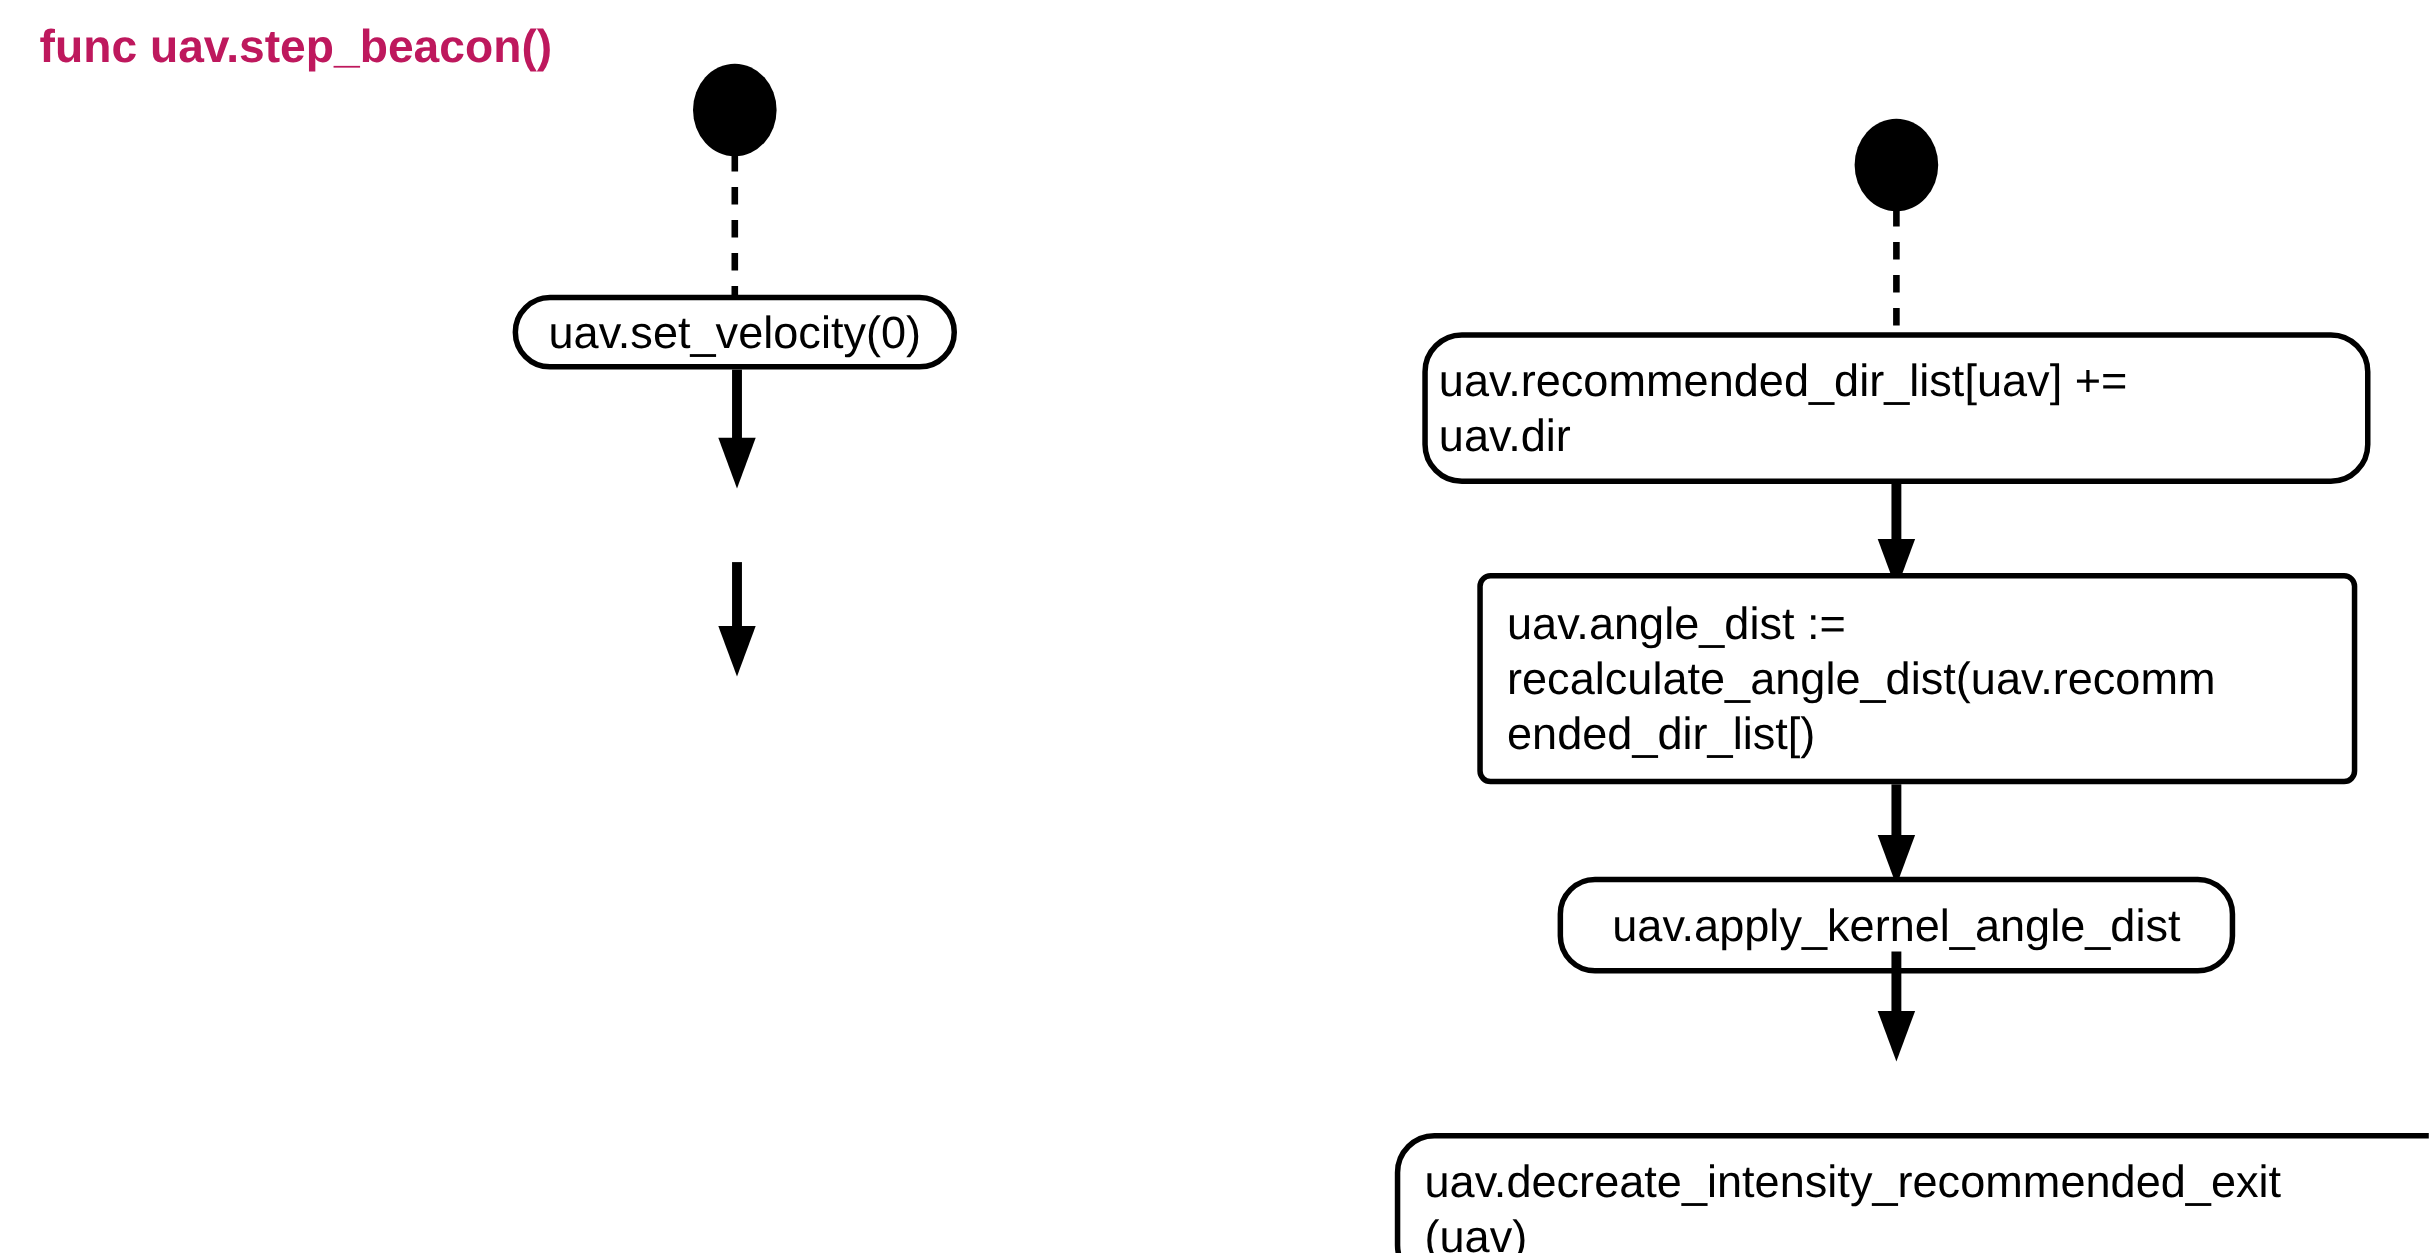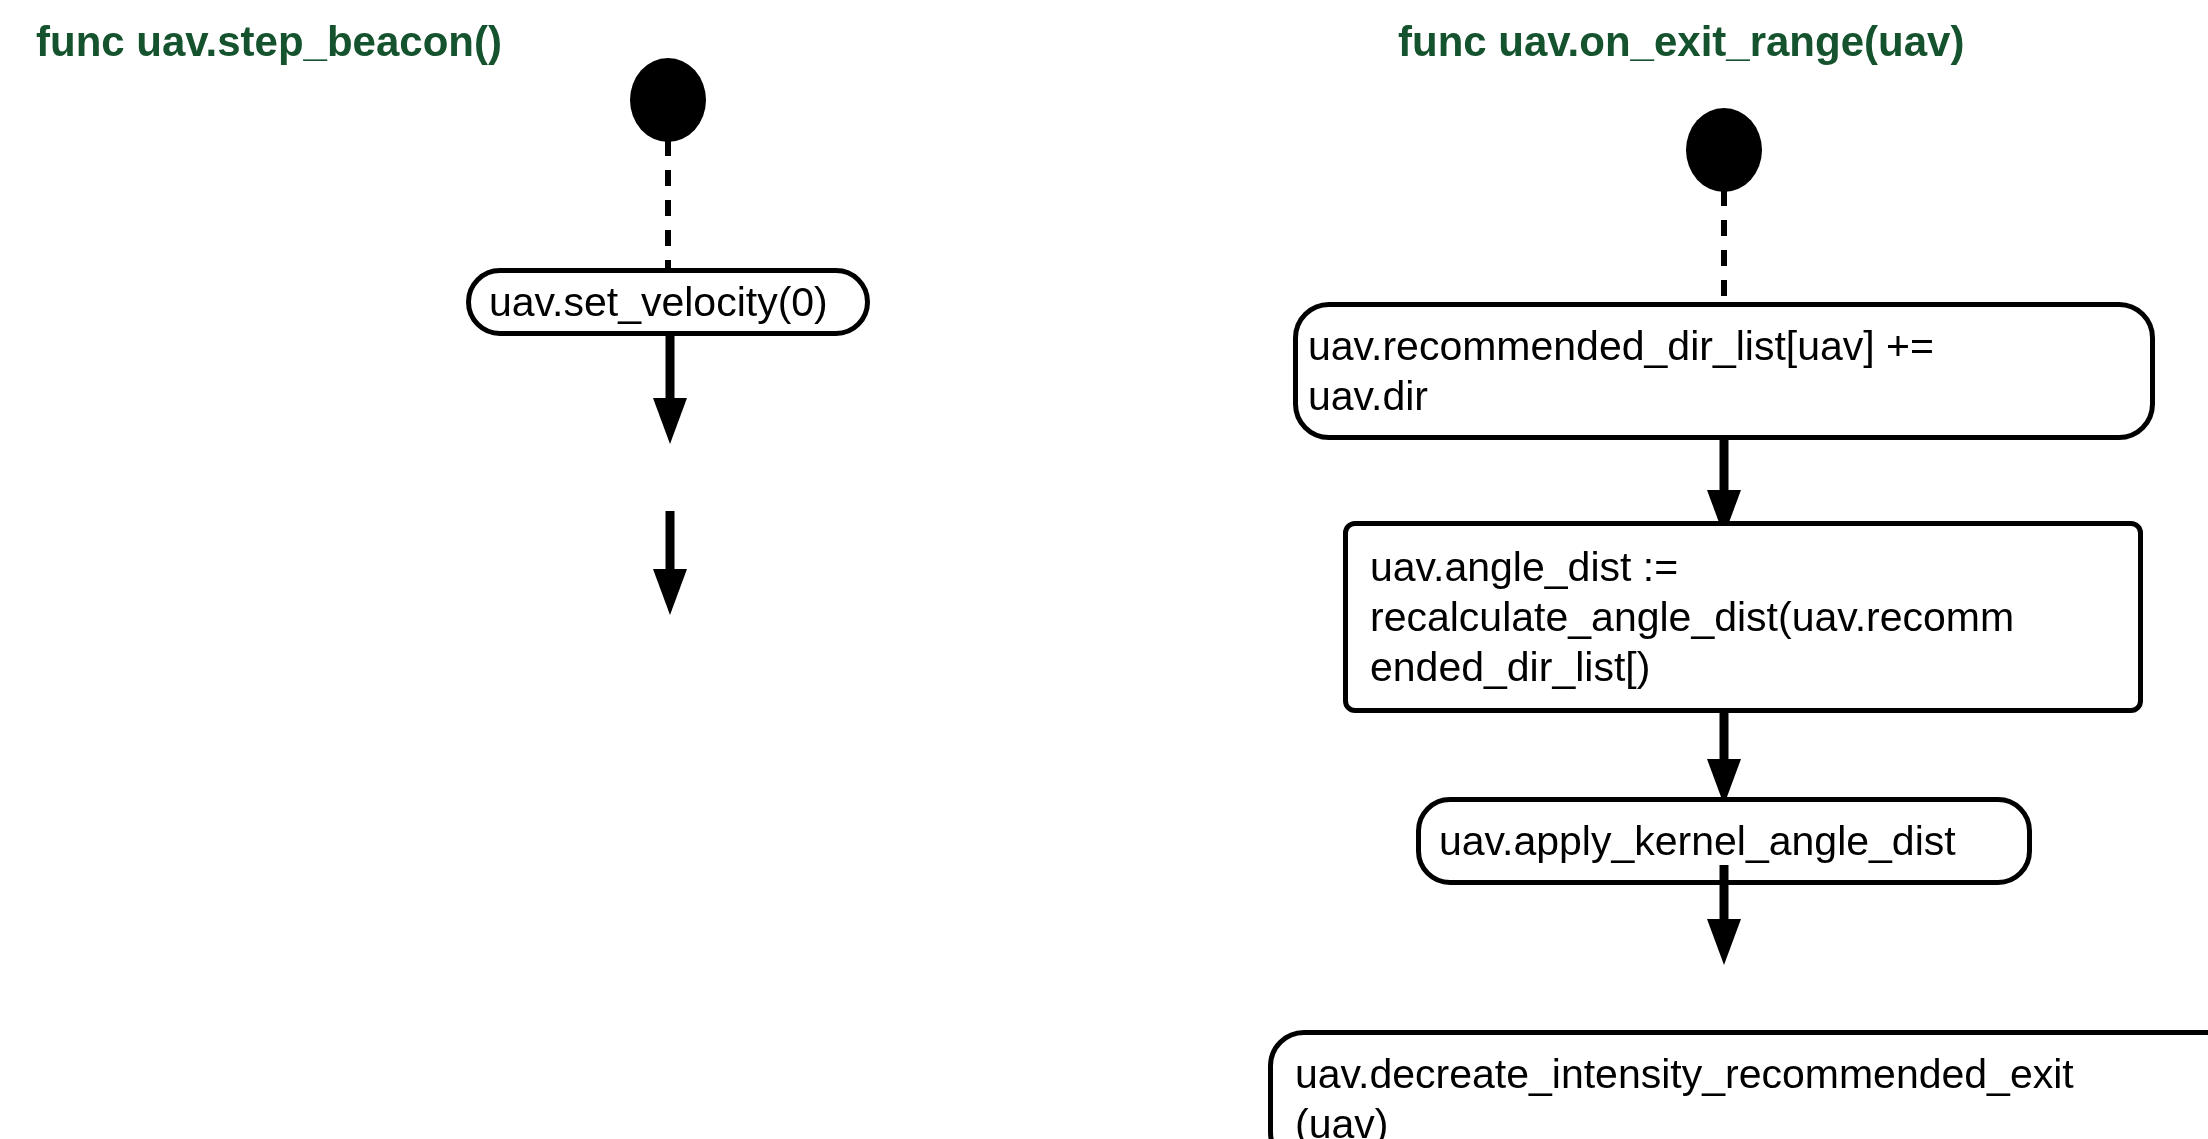--- a/index.html
+++ b/index.html
@@ -19,41 +19,41 @@
     width: 2208px;
     height: 1139px;
     background: #ffffff;
   }
   .column-title {
     position: absolute;
     font-family: "Liberation Sans", sans-serif;
     font-weight: bold;
     font-size: 42px;
     line-height: 48px;
-    color: #14532d;
+    color: #be185d;
     white-space: nowrap;
   }
   .node {
     position: absolute;
     box-sizing: border-box;
     background: #ffffff;
     border: 5px solid #000000;
     display: flex;
     align-items: center;
     font-family: "Liberation Sans", sans-serif;
     font-size: 41px;
     line-height: 50px;
     color: #000000;
   }
   .node .node-text {
     display: block;
     width: 100%;
     white-space: pre-line;
   }
-  .node.center .node-text { }
+  .node.center .node-text { text-align: center; }
   .node.left   .node-text { text-align: left; }
   .start-node {
     position: absolute;
     background: #000000;
     border-radius: 50%;
   }
   .edge {
     position: absolute;
   }
   .edge svg { display: block; overflow: visible; }
@@ -86,21 +86,20 @@
 
 
   <div class="edge" style="left:646px; top:511px; width:48px; height:110px;">
     <svg width="48" height="110" viewBox="0 0 48 110">
       <line x1="24" y1="0" x2="24" y2="70" stroke="#000000" stroke-width="9"></line>
       <polygon points="24,104 7,58 41,58" fill="#000000"></polygon>
     </svg>
   </div>
 
 
-  <div class="column-title" style="left:1398px; top:18px;">func uav.on_exit_range(uav)</div>
 
   <div class="start-node" style="left:1686px; top:108px; width:76px; height:84px;"></div>
 
   <div class="edge" style="left:1716px; top:190px; width:20px; height:114px;">
     <svg width="20" height="114" viewBox="0 0 20 114">
       <line x1="8" y1="0" x2="8" y2="114" stroke="#000000" stroke-width="6" stroke-dasharray="16,14"></line>
     </svg>
   </div>
 
   <div class="node left" style="left:1293px; top:302px; width:862px; height:138px; border-radius:36px; padding:0 10px;">

